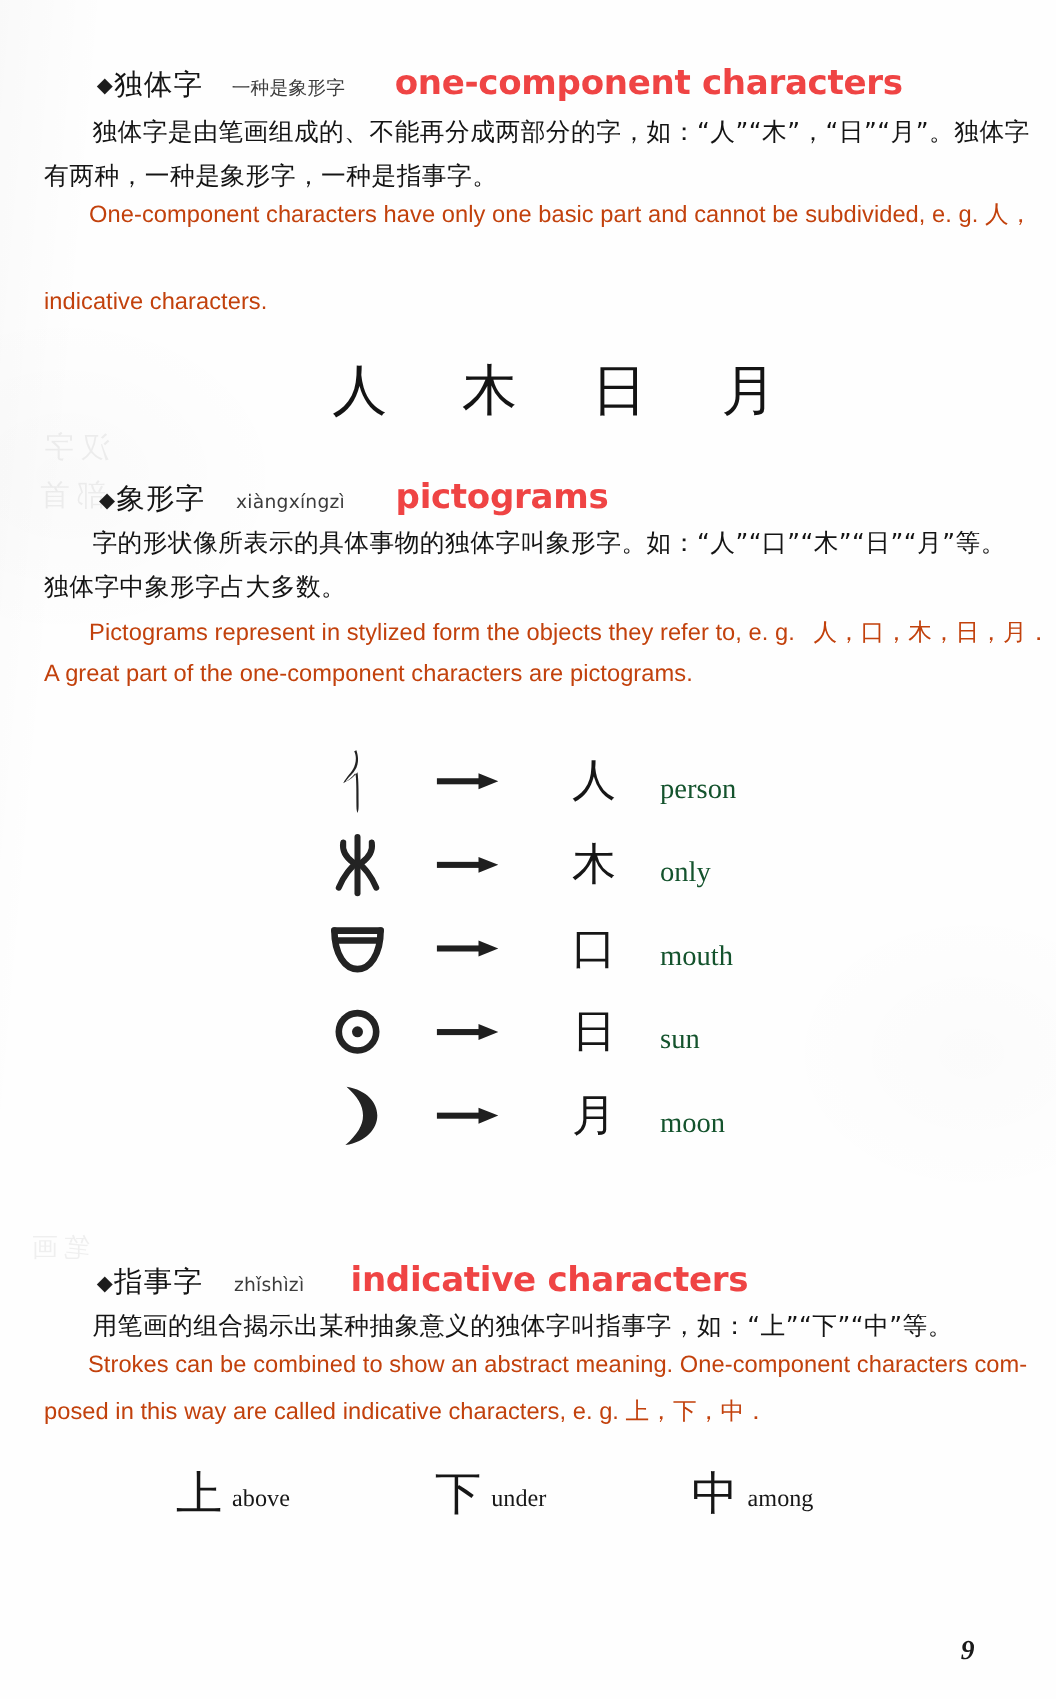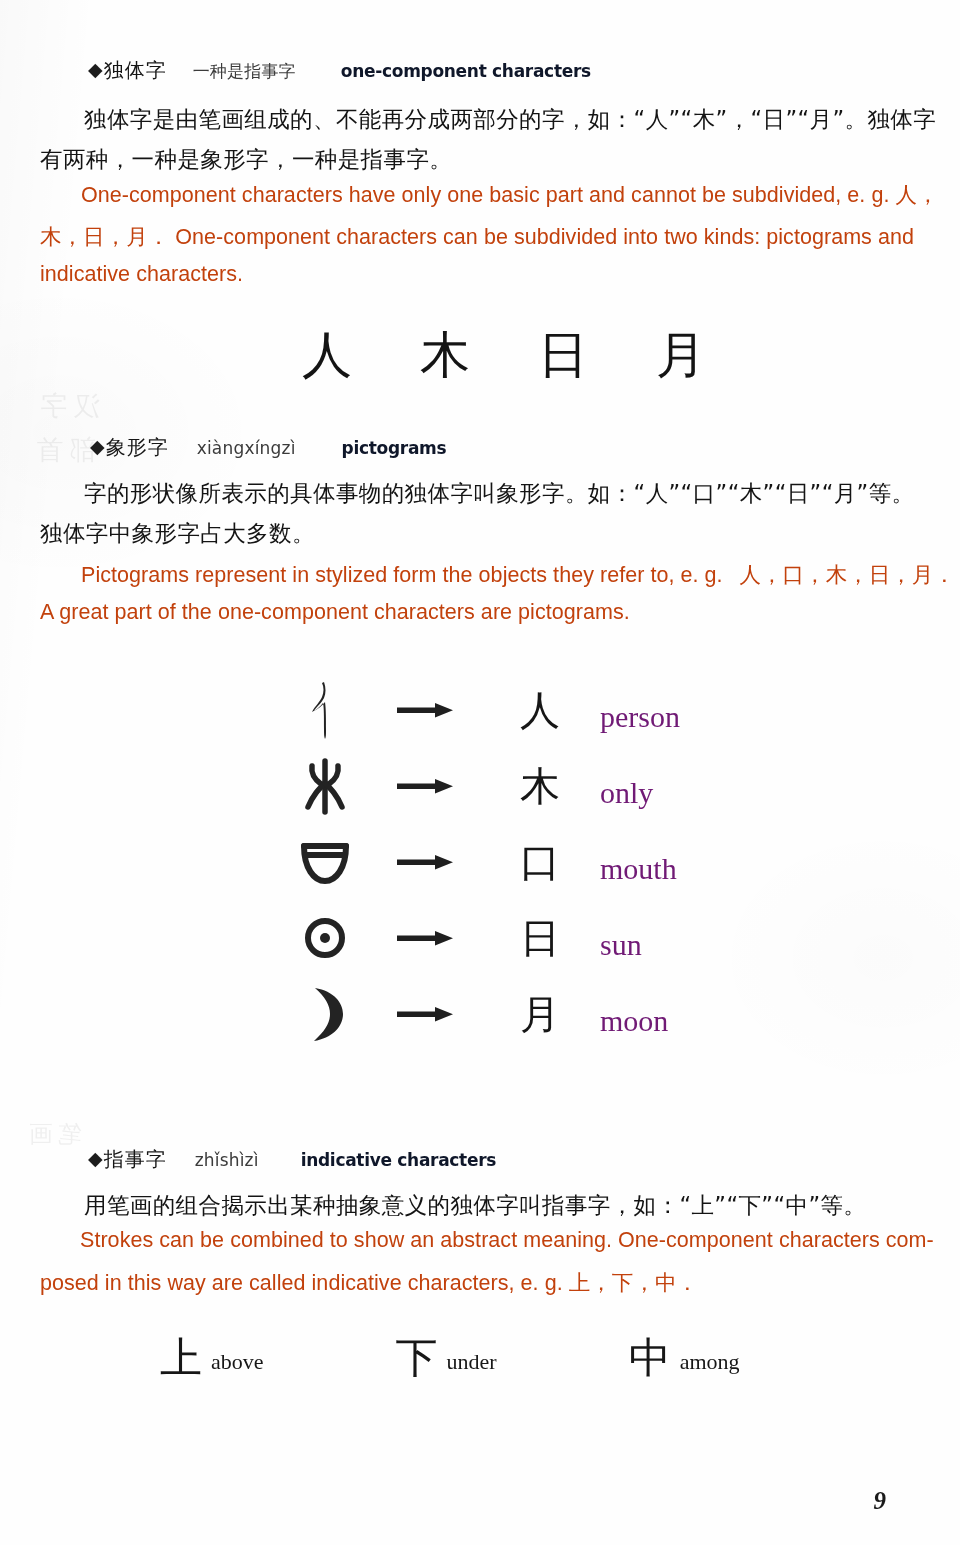--- a/index.html
+++ b/index.html
@@ -49,35 +49,35 @@
   .diamond {
     font-size: 19px;
     line-height: 1;
     color: #1c1c1c;
     margin-right: 1px;
     position: relative;
     top: -1px;
   }
   .h-cn {
     font-family: "DejaVu Sans", "Liberation Sans", sans-serif;
-    font-size: 20px;
+    font-size: 26px;
     letter-spacing: 1px;
     color: #151515;
   }
   .h-py {
     font-family: "DejaVu Sans", "Liberation Sans", sans-serif;
     font-size: 17px;
     color: #3b3b3b;
     letter-spacing: 0.2px;
   }
   .h-en {
     font-family: "DejaVu Sans", "Liberation Sans", sans-serif;
     font-weight: bold;
-    font-size: 17px;
-    color: #0f172a;
+    font-size: 31px;
+    color: #ef4444;
     letter-spacing: -0.3px;
   }
 
   
   .para {
     position: absolute;
     white-space: nowrap;
   }
   .cn-line {
     font-family: "DejaVu Sans", "Liberation Sans", sans-serif;
@@ -134,22 +134,22 @@
     width: 108px;
     text-align: center;
     font-family: "DejaVu Serif", "Liberation Serif", serif;
     font-size: 40px;
     color: #161616;
     line-height: 1;
   }
   .cell-gloss {
     width: 140px;
     font-family: "Liberation Serif", "DejaVu Serif", serif;
-    font-size: 30px;
-    color: #701a75;
+    font-size: 26px;
+    color: #14532d;
     padding-left: 6px;
     padding-top: 14px;
   }
   .arrow svg { display: block; }
 
   
   .indic-row {
     position: absolute;
     left: 160px;
     top: 1337px;
@@ -195,29 +195,28 @@
 <div class="page">
 
   <div class="paper-tint"></div>
   <div class="bleed b1">汉字</div>
   <div class="bleed b2">部首</div>
   <div class="bleed b3">笔画</div>
 
   <div class="heading" style="left:88px; top:57px;">
     <span class="diamond">◆</span>
     <span class="h-cn">独体字</span>
-    <span class="h-py" style="margin-left:26px;">一种是指事字</span>
+    <span class="h-py" style="margin-left:26px;">一种是象形字</span>
     <span class="h-en" style="margin-left:45px;">one-component characters</span>
   </div>
 
   <div class="para cn-line" style="left:84px; top:104px;">独体字是由笔画组成的、不能再分成两部分的字，如：“人”“木”，“日”“月”。独体字</div>
   <div class="para cn-line" style="left:40px; top:144px;">有两种，一种是象形字，一种是指事字。</div>
 
   <div class="para en-line" style="left:81px; top:180px;">One-component characters have only one basic part and cannot be subdivided, e. g. 人，</div>
-  <div class="para en-line" style="left:40px; top:222px;">木，日，月． One-component characters can be subdivided into two kinds:  pictograms and</div>
   <div class="para en-line" style="left:40px; top:262px;text-align:center;">indicative characters.</div>
 
   <div class="bigrow" style="left:268px; top:330px;">
     <div class="bigchar">人</div>
     <div class="bigchar">木</div>
     <div class="bigchar">日</div>
     <div class="bigchar">月</div>
   </div>
 
   <div class="heading" style="left:90px; top:434px;">

